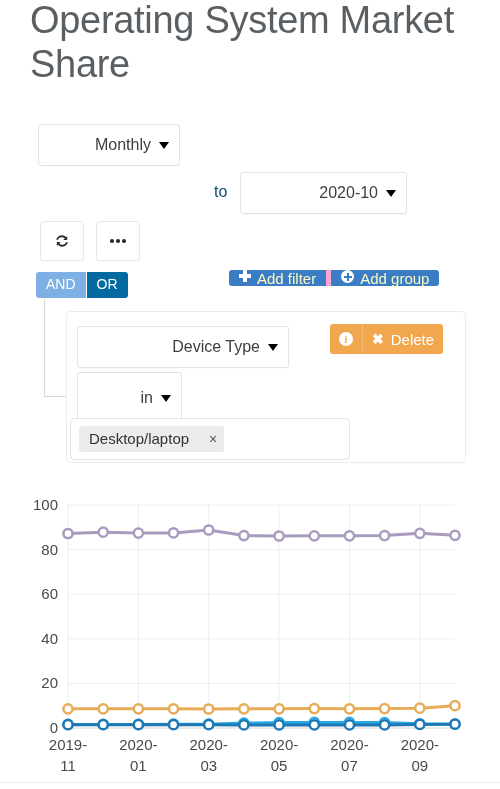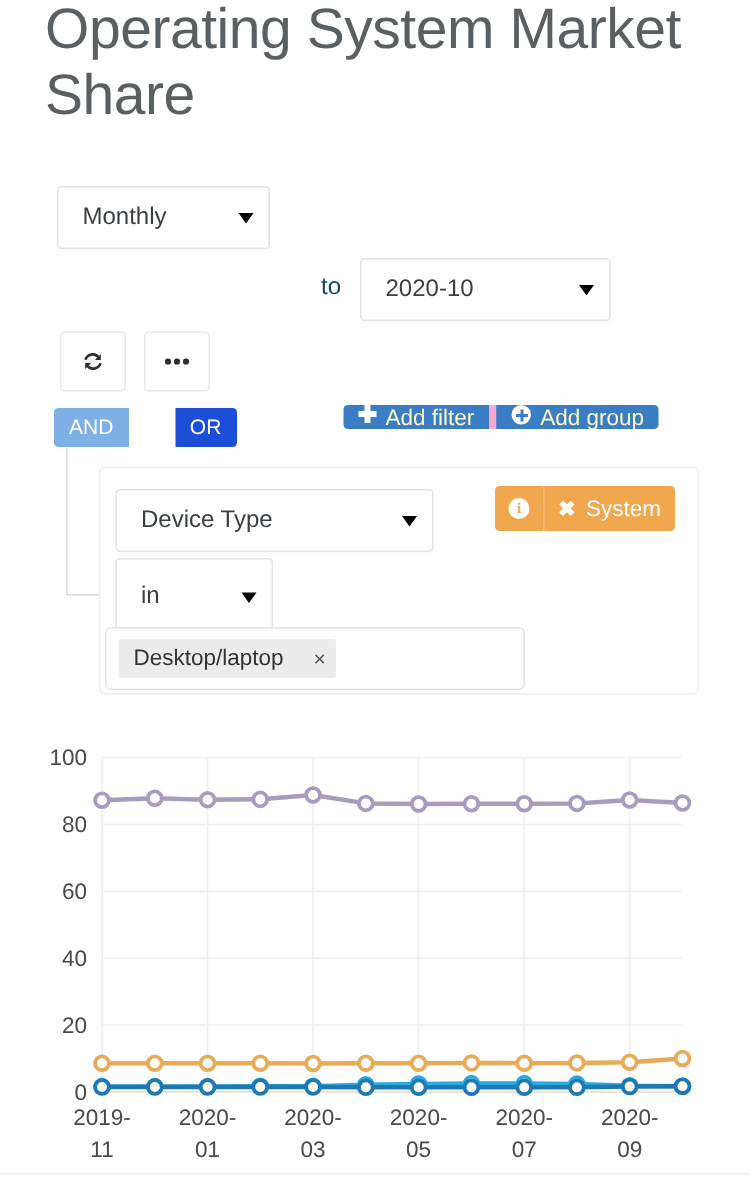--- a/index.html
+++ b/index.html
@@ -30,20 +30,21 @@
     background: #fff;
     border: 1px solid #e3e3e3;
     border-radius: 3px;
     display: flex;
     align-items: center;
     padding: 0 10px 0 16px;
     font-size: 16px;
     color: #3b3f42;
     height: 42px;
     box-shadow: 0 1px 1px rgba(0,0,0,0.02);
+    text-align: right;
   }
   .select .val { flex: 1; white-space: nowrap; overflow: hidden; }
   .caret {
     width: 0; height: 0;
     border-left: 5px solid transparent;
     border-right: 5px solid transparent;
     border-top: 7px solid #000;
     margin-left: 8px;
   }
 
@@ -73,28 +74,27 @@
   .dots { display: flex; gap: 2.5px; }
   .dots i { width: 3.5px; height: 3.5px; background: #2b2f33; border-radius: 50%; display: block; }
 
   
   .logic-group {
     position: absolute;
     left: 36px; top: 272px;
     display: flex;
     border-radius: 3px;
     overflow: hidden;
-    gap: 30px;
   }
   .logic-btn {
     font-size: 14px;
     color: #ffffff;
     padding: 5px 10px 6px;
     line-height: 15px;
-    background: #1d4ed8;
+    background: #0369a1;
   }
   .logic-btn.active { background: #7eb0e6; }
   .logic-btn + .logic-btn { border-left: 1px solid #ffffff; }
 
   
   .connector {
     position: absolute;
     left: 44px; top: 299px;
     width: 1px; height: 98px;
     background: #d9d9d9;
@@ -282,21 +282,21 @@
       <span class="x">×</span>
     </span>
   </div>
 
   <div class="btn-group-warning">
     <button class="btn-warning">
       <span class="info-icon">i</span>
     </button>
     <button class="btn-warning">
       <span class="x-icon">✖</span>
-      <span>System</span>
+      <span>Delete</span>
     </button>
   </div>
 
   <div class="chart">
     <svg id="chart-svg" width="500" height="306" viewBox="0 0 500 306">
         <line x1="68" y1="245" x2="455" y2="245" class="grid-line"></line>
         <text x="58" y="250" text-anchor="end" class="tick-label">0</text>
         <line x1="68" y1="200.4" x2="455" y2="200.4" class="grid-line"></line>
         <text x="58" y="205.4" text-anchor="end" class="tick-label">20</text>
         <line x1="68" y1="155.8" x2="455" y2="155.8" class="grid-line"></line>

